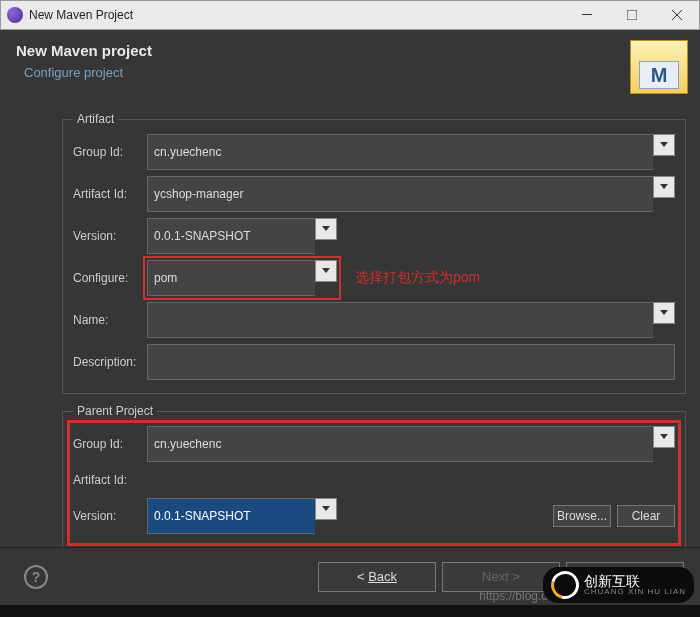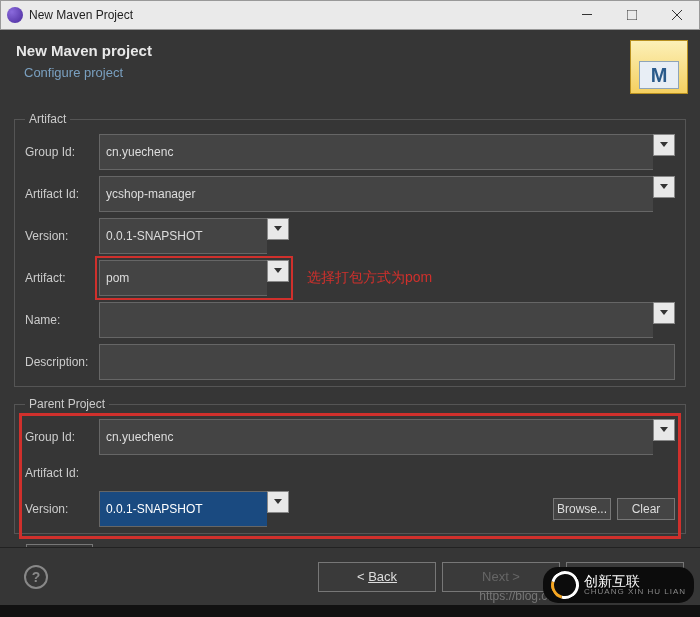--- a/index.html
+++ b/index.html
@@ -11,21 +11,21 @@
 .titlebar-btn { width: 45px; height: 28px; display: flex; align-items: center; justify-content: center; color: #333; }
 
 .wizard-header { background: #363636; padding: 12px 16px 10px 16px; position: relative; height: 72px; }
 .wizard-header h1 { color: #e8e8e8; font-size: 15px; font-weight: bold; margin-bottom: 6px; }
 .wizard-header .subtitle { color: #7aa0c0; font-size: 13px; margin-left: 8px; }
 .wizard-header-icon { position: absolute; right: 12px; top: 10px; width: 58px; height: 54px; background: linear-gradient(#fcf0b8, #f5d060); border: 1px solid #b89020; display: flex; align-items: flex-end; justify-content: center; }
 .wizard-header-icon .m-badge { width: 40px; height: 28px; background: #e8eef5; border: 1px solid #8ea4b8; color: #2a5a8a; font-weight: bold; font-size: 20px; text-align: center; line-height: 26px; margin-bottom: 4px; }
 
 .content { padding: 10px 14px 4px 14px; background: #363636; height: 445px; }
 
-fieldset { border: 1px solid #555; padding: 8px 10px 0 10px; margin-bottom: 10px; }
+fieldset { border: 1px solid #555; padding: 8px 10px 7px 10px; margin-bottom: 10px; margin-left: 48px; }
 legend { color: #ccc; padding: 0 4px; font-size: 12px; }
 
 .row { display: flex; align-items: center; margin-bottom: 6px; min-height: 24px; }
 .row label { width: 74px; color: #ccc; font-size: 12px; }
 
 input.field {
   flex: 1; height: 36px; background: #444; color: #ddd; border: 1px solid #666;
   padding: 2px 6px; font-size: 12px;
 }
 input.field.highlight { background: #1a4a80; color: #fff; }
@@ -130,21 +130,21 @@
         <div class="arrow">
             <svg width="8" height="6">
               <polygon points="0,0 8,0 4,5"></polygon>
             </svg>
           </div>
       </div>
       <div class="empty-flex"></div>
     </div>
 
     <div class="row">
-      <label>Artifact:</label>
+      <label>Configure:</label>
       <div class="combo short redbox">
         <input class="field" value="pom" style="">
         <div class="arrow">
             <svg width="8" height="6">
               <polygon points="0,0 8,0 4,5"></polygon>
             </svg>
           </div>
       </div>
       <span class="redtext">选择打包方式为pom</span>
       <div class="empty-flex"></div>

